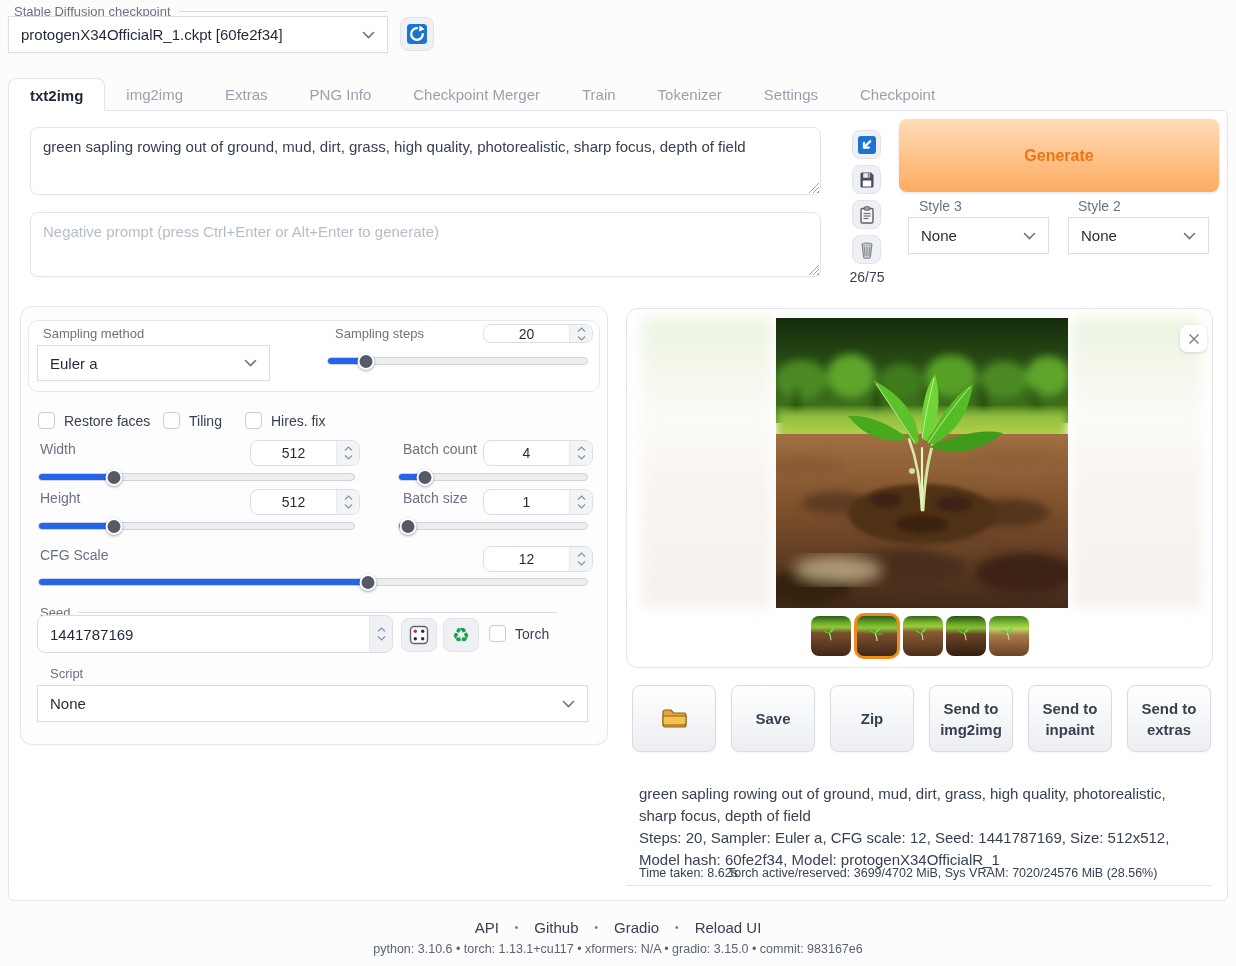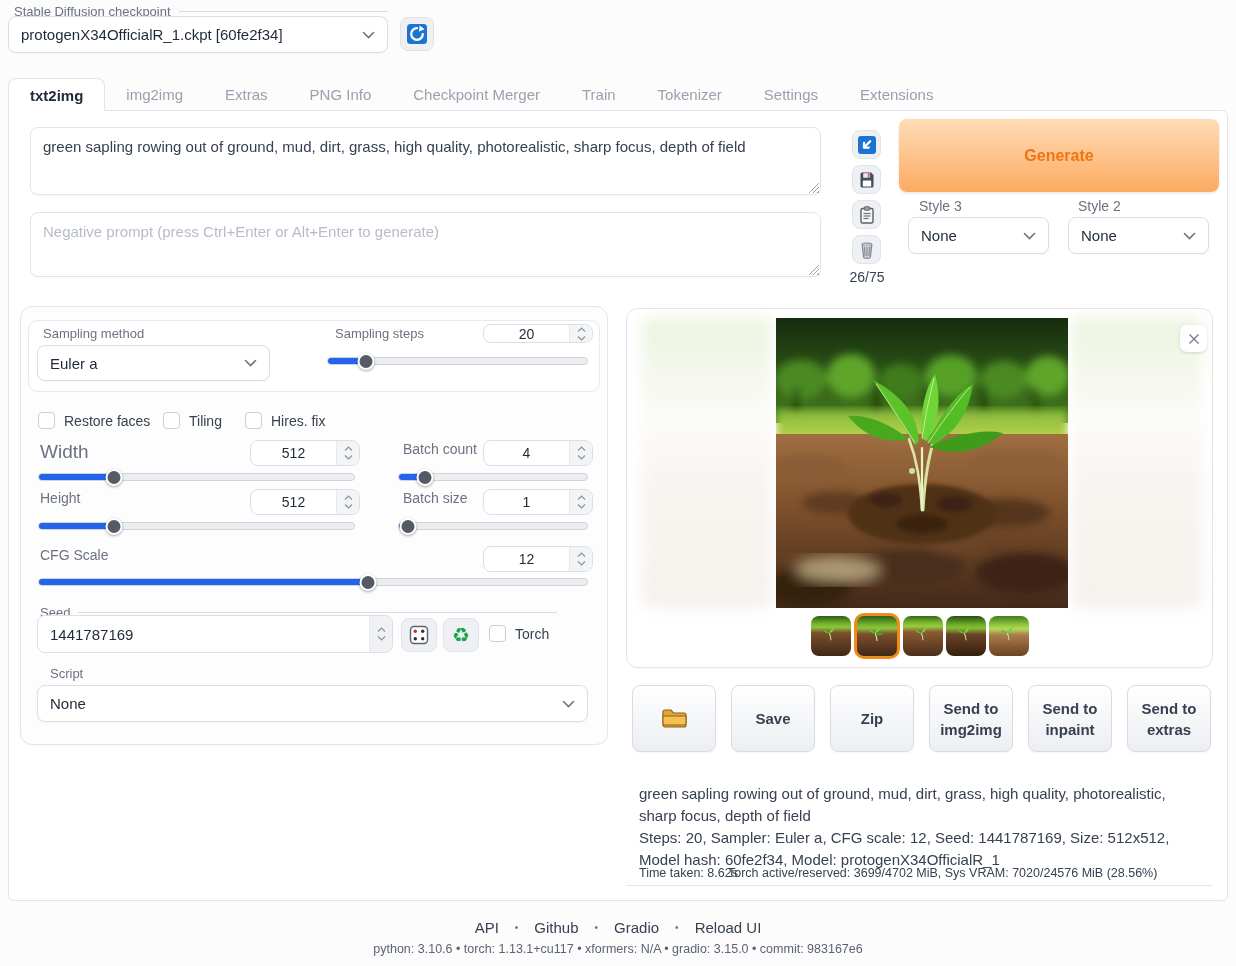--- a/index.html
+++ b/index.html
@@ -9,21 +9,21 @@
     font-family:"Liberation Sans","DejaVu Sans",sans-serif;
     color:#374151; overflow:hidden; background:#fcfcfd;
   }
   .abs { position:absolute; }
   .lbl { position:absolute; font-size:13px; color:#6b7280; white-space:nowrap; }
   .hline { flex:1; height:1px; background:#d8dbe2; }
   .legend { position:absolute; display:flex; align-items:center; gap:8px; }
   .legend span { font-size:13px; color:#6b7280; white-space:nowrap; }
 
   
-  .dd { position:absolute; background:#fff; border:1px solid #dbdee5; border-radius:8px;
+  .dd { position:absolute; background:#fff; border:1px solid #dbdee5; border-radius:0;
         display:flex; align-items:center; justify-content:space-between; padding:0 12px;
         box-shadow:0 1px 2px rgba(0,0,0,.04); }
   .dd-val { font-size:15px; color:#1f2937; }
 
   
   .num { position:absolute; background:#fff; border:1px solid #dbdee5; border-radius:8px;
          display:flex; align-items:stretch; overflow:hidden; }
   .num-val { flex:1; display:flex; align-items:center; justify-content:center; font-size:14px; color:#1f2937; }
   .num-spin { width:23px; background:#f3f4f6; border-left:1px solid #e7e9ee;
               display:flex; flex-direction:column; align-items:center; justify-content:center; gap:2px; }
@@ -111,21 +111,21 @@
 
   <div class="tabs">
     <div class="tab active">txt2img</div>
     <div class="tab">img2img</div>
     <div class="tab">Extras</div>
     <div class="tab">PNG Info</div>
     <div class="tab">Checkpoint Merger</div>
     <div class="tab">Train</div>
     <div class="tab">Tokenizer</div>
     <div class="tab">Settings</div>
-    <div class="tab">Extensions</div>
+    <div class="tab">Checkpoint</div>
   </div>
 
   <div>
     <textarea class="prompt-box" style="left: 30px; top: 127px; width: 791px; height: 68px;">green sapling rowing out of ground, mud, dirt, grass, high quality, photorealistic, sharp focus, depth of field</textarea>
     <div class="resize-corner" style="left:808px; top:182px;"></div>
 
     <textarea class="prompt-box" style="left: 30px; top: 212px; width: 791px; height: 65px;" placeholder="Negative prompt (press Ctrl+Enter or Alt+Enter to generate)"></textarea>
     <div class="resize-corner" style="left:808px; top:264px;"></div>
 
     <div class="tbtn" style="left:852px; top:130px;">
@@ -221,21 +221,21 @@
     </div>
     <div class="cb" style="left:163px; top:412px;">
       <span class="cb-box"></span>
       <span class="cb-label">Tiling</span>
     </div>
     <div class="cb" style="left:245px; top:412px;">
       <span class="cb-box"></span>
       <span class="cb-label">Hires. fix</span>
     </div>
 
-    <div class="lbl" style="left:40px; top:441px; font-size:19px;text-align:center;">Width</div>
+    <div class="lbl" style="left:40px; top:441px; font-size:14px;text-align:center;">Width</div>
     <div class="num" style="left:250px; top:440px; width:110px; height:26px;">
       <span class="num-val">512</span>
       <span class="num-spin">
         <svg width="9" height="6" viewBox="0 0 9 6">
             <path d="M1 4.5 L4.5 1 L8 4.5" stroke="#8b93a2" stroke-width="1.2" fill="none"></path>
           </svg>
         <svg width="9" height="6" viewBox="0 0 9 6">
             <path d="M1 1.5 L4.5 5 L8 1.5" stroke="#8b93a2" stroke-width="1.2" fill="none"></path>
           </svg>
       </span>

